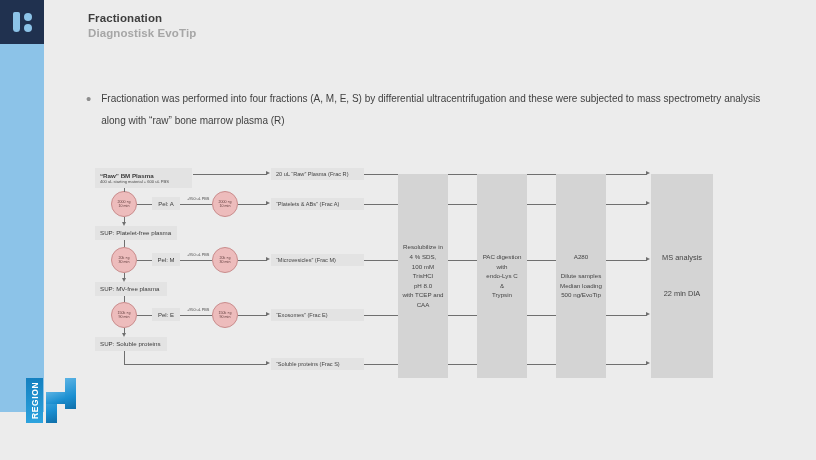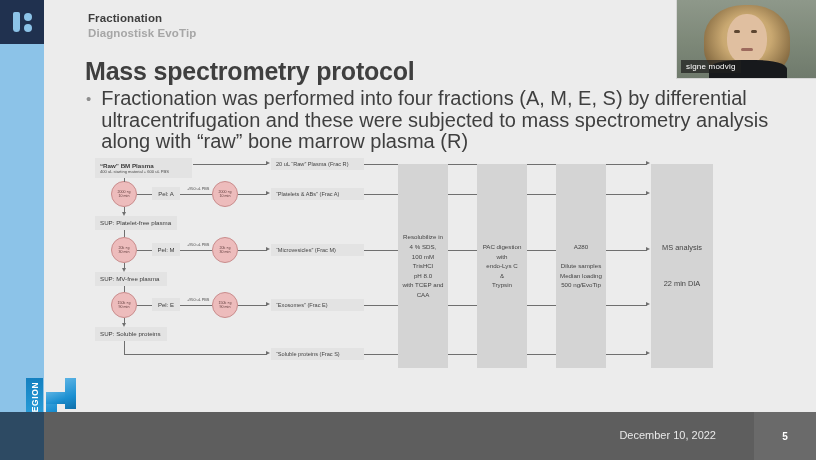--- a/index.html
+++ b/index.html
@@ -31,21 +31,21 @@
       display:flex; align-items:center; justify-content:center; }
 
   
   .org { position:absolute; left:88px; top:12px; font-size:11.5px; font-weight:bold; color:#3d3d3d; letter-spacing:.1px;}
   .org2 { position:absolute; left:88px; top:27px; font-size:11.5px; font-weight:bold; color:#a6a6a6; letter-spacing:.1px;}
 
   .title { position:absolute; left:85px; top:57px; font-size:25px; font-weight:bold; color:#3f3f3f; letter-spacing:-.2px;}
 
   .bullet { position:absolute; left:86px; top:88px; width:690px; display:flex; gap:10px; }
   .bullet .dot { color:#8d8d8d; font-size:15px; line-height:21px; }
-  .bullet .txt { font-size:20px; line-height:21.5px; color:#3f3f3f; }
+  .bullet .txt { font-size:10px; line-height:21.5px; color:#3f3f3f; }
 
   
   .cam { position:absolute; right:0; top:0; width:140px; height:79px; overflow:hidden;
      background:#7f8a78; border-left:1px solid #d6d6d6; border-bottom:1px solid #d6d6d6;}
   .cam .bgwall{position:absolute; inset:0; background:linear-gradient(180deg,#8e988a 0%, #7d8878 55%, #6f7a6c 100%);}
   .cam .hair { position:absolute; left:27px; top:5px; width:86px; height:72px;
      background:radial-gradient(ellipse at 50% 45%, #d9bd8d 0%, #c9a871 40%, #8a6f45 75%, #6d5535 100%);
      border-radius:46% 46% 38% 38%; }
   .cam .face { position:absolute; left:50px; top:14px; width:40px; height:50px;
      background:#e0bfa0; border-radius:48% 48% 46% 46%; }
@@ -57,21 +57,21 @@
      color:#fff; font-size:8px; letter-spacing:.2px; }
 
   
   .footer { position:absolute; left:0; bottom:0; width:816px; height:48px; background:#5e5e5e; }
   .footer .leftblock { position:absolute; left:0; top:0; width:44px; height:48px; background:#2d4a63; }
   .footer .date { position:absolute; right:100px; top:17px; font-size:11px; color:#e9e9e9; }
   .footer .pageno { position:absolute; right:0; top:0; width:62px; height:48px; background:#6a6a6a;
      display:flex; align-items:center; justify-content:center; color:#fff; font-size:10px; font-weight:bold;}
 
   
-  .diagram { position:absolute; left:95px; top:154px; width:660px; height:220px; }
+  .diagram { position:absolute; left:95px; top:164px; width:660px; height:220px; }
 
   .nbox { position:absolute; background:#e3e3e3; border:0; color:#444;
      display:flex; flex-direction:column; align-items:flex-start; justify-content:center;
      padding:2px 5px; line-height:1.15; }
   .nbox .t1 { font-size:6.2px; font-weight:bold; color:#3a3a3a; white-space:nowrap;}
   .nbox .t2 { font-size:4.1px; color:#4a4a4a; white-space:nowrap; margin-top:1px;}
   .nbox.one { font-size:6.2px; color:#3a3a3a; white-space:nowrap; }
 
   .fracbox { position:absolute; background:#e3e3e3; color:#444;
      display:flex; align-items:center; padding-left:5px; font-size:5.6px; white-space:nowrap; }
@@ -121,37 +121,26 @@
     <div class="hmark">
       <i class="l"></i>
       <i class="m"></i>
       <i class="r"></i>
     </div>
     <div class="tag">REGION</div>
   </div>
 
   <div class="org">Fractionation</div>
   <div class="org2">Diagnostisk EvoTip</div>
-  <div class="title">Mass spectrometry protocol</div>
 
   <div class="bullet">
     <div class="dot">•</div>
     <div class="txt">Fractionation was performed into four fractions (A, M, E, S) by differential ultracentrifugation and these were subjected to mass spectrometry analysis along with “raw” bone marrow plasma (R)</div>
   </div>
 
-  <div class="cam">
-    <div class="bgwall"></div>
-    <div class="hair"></div>
-    <div class="face"></div>
-    <div class="eyeL"></div>
-    <div class="eyeR"></div>
-    <div class="mouth"></div>
-    <div class="body"></div>
-    <div class="nametag">signe modvig</div>
-  </div>
 
   <div class="diagram">
 
     <div class="nbox" style="left:0px; top:4px; width:97px; height:20px;">
       <div class="t1">“Raw” BM Plasma</div>
       <div class="t2">400 uL starting material + 600 uL PBS</div>
     </div>
 
     <div class="nbox one" style="left:0px; top:62px; width:82px; height:14px;">SUP: Platelet-free plasma</div>
 
@@ -275,19 +264,14 @@
     <div class="ln lnh" style="left:511px; top:150.5px; width:41px;"></div>
     <div class="arw" style="left:551px; top:148px;"></div>
 
     <div class="ln lnh" style="left:269px; top:199.5px; width:34px;"></div>
     <div class="ln lnh" style="left:353px; top:199.5px; width:29px;"></div>
     <div class="ln lnh" style="left:432px; top:199.5px; width:29px;"></div>
     <div class="ln lnh" style="left:511px; top:199.5px; width:41px;"></div>
     <div class="arw" style="left:551px; top:197px;"></div>
   </div>
 
-  <div class="footer">
-    <div class="leftblock"></div>
-    <div class="date">December 10, 2022</div>
-    <div class="pageno">5</div>
-  </div>
 
 </div>
 
 </body></html>

